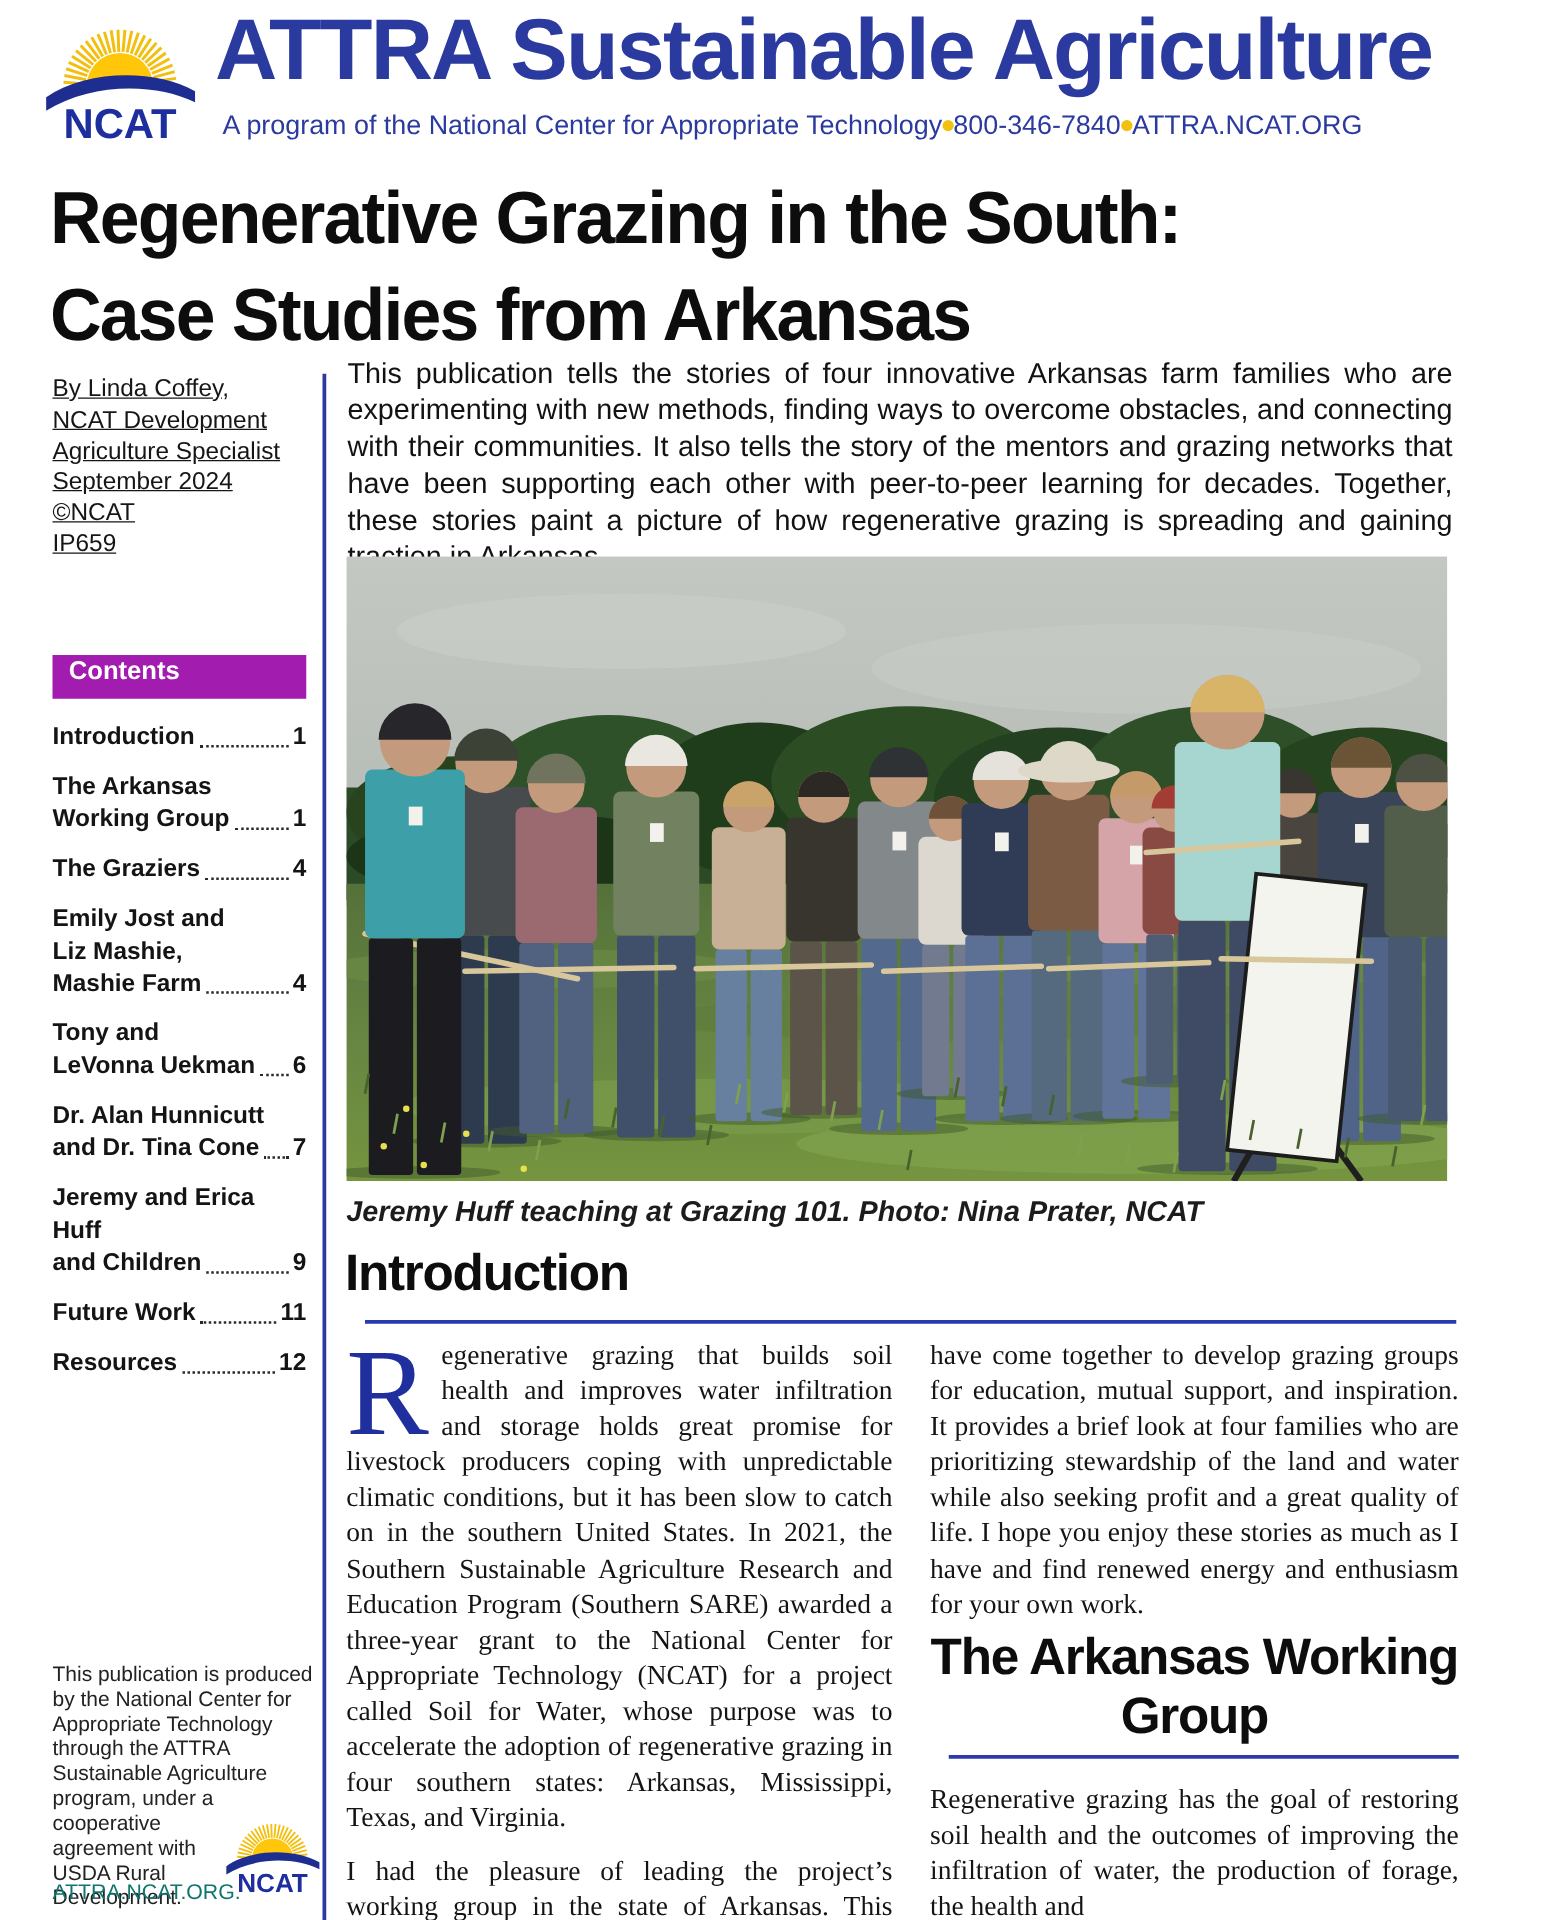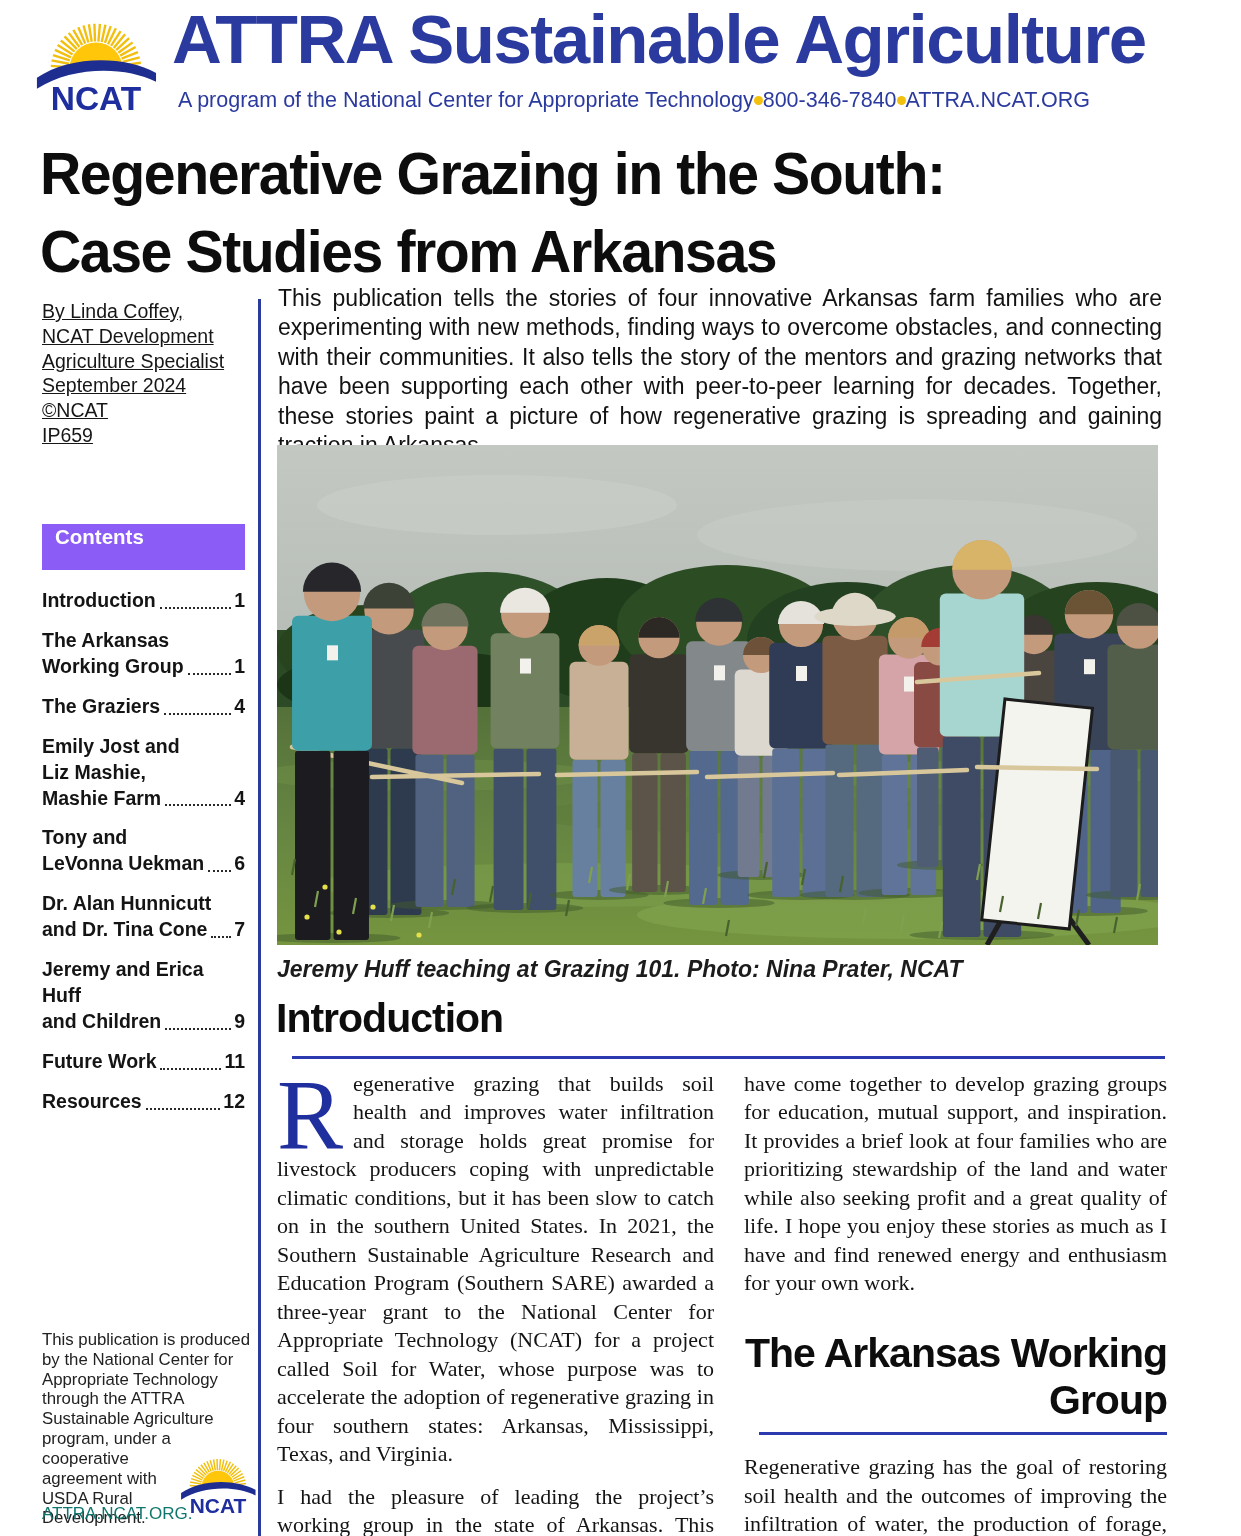--- a/index.html
+++ b/index.html
@@ -25,21 +25,21 @@
   
   .doc-title {
     position:absolute; left:40px; top:136px; width:1180px;
     font-size:59px; font-weight:bold; line-height:1.32; letter-spacing:-1.5px;
     color:#0d0d0d; transform:scaleX(0.97); transform-origin:left top;
   }
   
   .byline { position:absolute; left:42px; top:299px; width:220px; font-size:19.5px; line-height:1.27; color:#161616;text-decoration:underline; }
   .vrule { position:absolute; left:258px; top:299px; width:3px; height:1237px; background:#2b3a9e; }
   .toc-box { position:absolute; left:42px; top:524px; width:203px; }
-  .toc-title { background:#8b5cf6; color:#ffffff; font-weight:bold; font-size:20.5px; padding:1px 0 21px 13px; margin-bottom:18px; }
+  .toc-title { background:#a21caf; color:#ffffff; font-weight:bold; font-size:20.5px; padding:1px 0 10px 13px; margin-bottom:18px; }
   .toc-item { font-weight:bold; font-size:19.5px; line-height:1.33; color:#141414; margin-bottom:14px; }
   .toc-last { display:flex; align-items:flex-end; }
   .toc-dots { flex:1 1 auto; border-bottom:2.6px dotted #2a2a2a; margin:0 3px 5px 4px; min-width:10px; }
   .footer-note { position:absolute; left:42px; top:1330px; width:218px; font-size:16.8px; line-height:1.18; color:#222222; }
   .footer-site { position:absolute; left:42px; top:1504px; font-size:17px; color:#0f766e; }
   .footer-logo { position:absolute; left:178px; top:1448px; width:80px; height:84px; }
   
   .summary {
     position:absolute; left:278px; top:284px; width:884px;
     font-size:23px; line-height:1.28; color:#121212; text-align:justify;
@@ -53,21 +53,21 @@
   .col-left { width:437px; flex:0 0 auto; }
   .col-right { width:423px; flex:0 0 auto; }
   .body-text { font-family:"Liberation Serif", serif; font-size:22px; line-height:1.295; text-align:justify; color:#141414; }
   .body-text p + p { margin-top:14px; }
   .dropcap {
     float:left; font-family:"Liberation Serif", serif; font-size:99px; line-height:0.76;
     padding:7px 10px 0 0; color:#202f9e;
   }
   .wg-head {
     font-family:"Liberation Sans", sans-serif; font-size:41px; font-weight:bold;
-    letter-spacing:-1px; line-height:1.14; color:#0d0d0d; margin-top:32px; text-align:right;
+    letter-spacing:-1px; line-height:1.14; color:#0d0d0d; margin-top:4px; text-align:center;
   }
   .wg-rule { height:3px; background:#2b3aae; margin:9px 0 18px 15px; }
 </style>
 </head>
 <body>
 
 <div class="page">
 
   <div class="header-logo">
     <svg viewBox="0 0 130 112">

